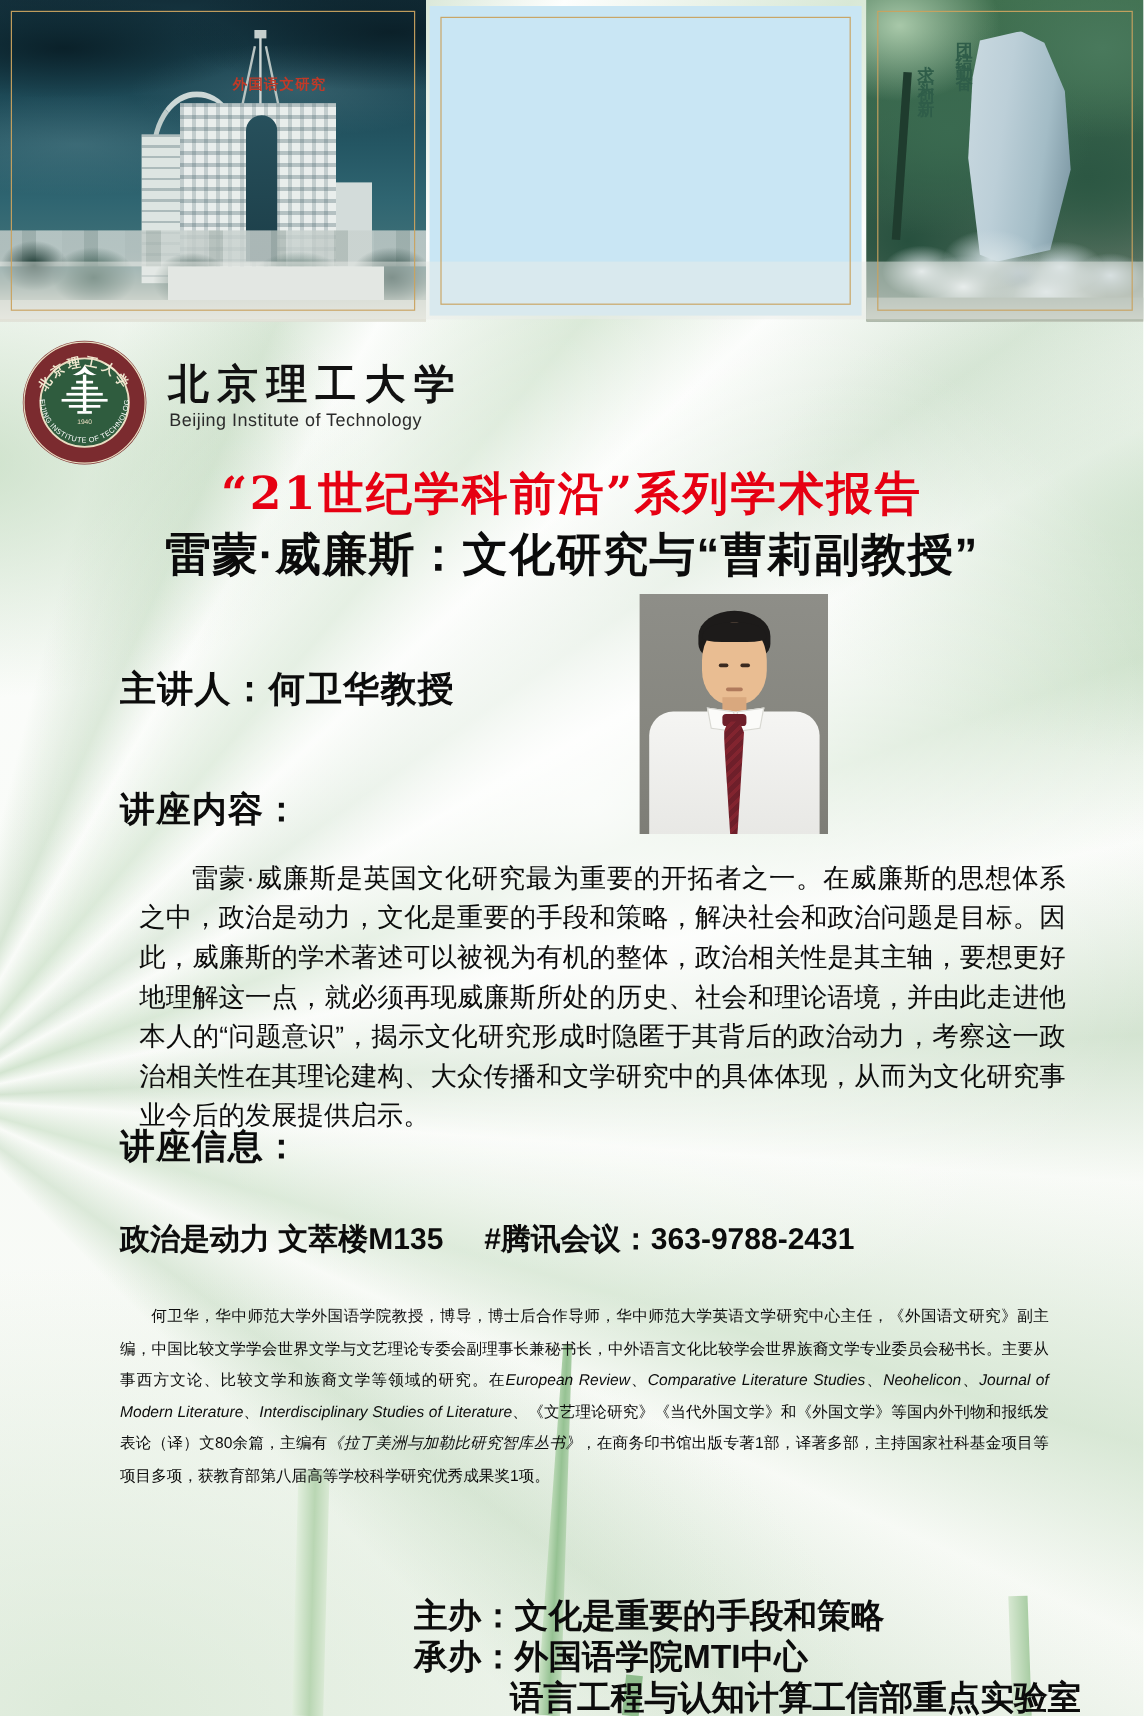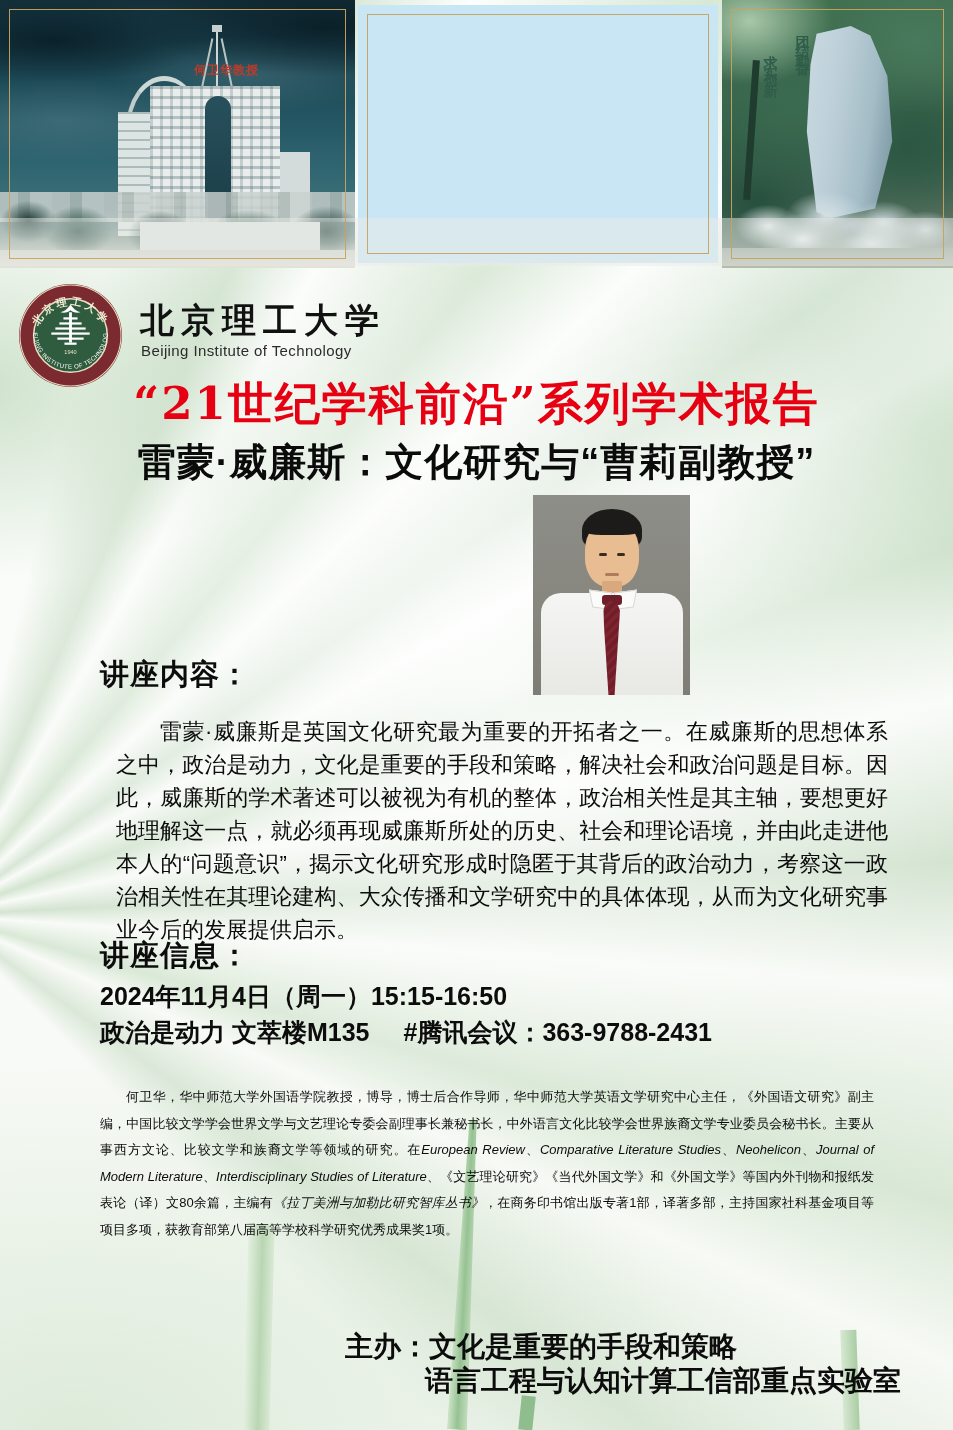--- a/index.html
+++ b/index.html
@@ -105,22 +105,22 @@
       radial-gradient(70px 40px at 65% 90%, #d8e4e7, transparent 72%);}
   .rp-ground{position:absolute;left:0;bottom:0;right:0;height:20px;background:linear-gradient(180deg,#93a396,#b5bdae);}
 
   
   .logo{position:absolute;left:18px;top:283px;width:105px;height:105px;z-index:4;}
   .uni-zh{position:absolute;left:140px;top:298px;z-index:4;color:#111;
     font-family:"DejaVu Serif",serif;font-weight:bold;font-size:34px;letter-spacing:7px;white-space:nowrap;}
   .uni-en{position:absolute;left:141px;top:342px;z-index:4;color:#2b2b2b;font-size:15px;letter-spacing:.4px;white-space:nowrap;}
 
   
-  .series{position:absolute;left:0;right:0;top:370px;z-index:4;text-align:center;margin:4px;
-    font-family:"DejaVu Serif",serif;font-weight:900;font-size:45px;color:#e60012;letter-spacing:2px;white-space:nowrap;}
+  .series{position:absolute;left:0;right:0;top:370px;z-index:4;text-align:center;margin:16px;
+    font-family:"DejaVu Serif",serif;font-weight:900;font-size:38px;color:#e60012;letter-spacing:2px;white-space:nowrap;}
   .lecture{position:absolute;left:0;right:0;top:437px;z-index:4;text-align:center;margin:0;
     font-weight:900;font-size:38px;color:#0b0b0b;letter-spacing:1px;white-space:nowrap;}
 
   
   .photo{position:absolute;left:533px;top:495px;width:157px;height:200px;z-index:4;overflow:hidden;
     background:linear-gradient(180deg,#8e8e88,#86867f 60%,#7d7d76);}
   .ph-hair{position:absolute;left:50%;top:14px;transform:translateX(-50%);width:60px;height:42px;
     background:#1d1b1a;border-radius:50% 50% 34% 34%;}
   .ph-head{position:absolute;left:50%;top:24px;transform:translateX(-50%);width:54px;height:68px;
     background:#e9bd92;border-radius:46% 46% 42% 42%;}
@@ -169,21 +169,21 @@
     <div class="panel panel-left">
       <div class="ant-pole"></div>
       <div class="ant-l"></div>
       <div class="ant-r"></div>
       <div class="ant-top"></div>
       <div class="bl-arc"></div>
       <div class="bl-annex"></div>
       <div class="bl-tower"></div>
       <div class="bl-shaft"></div>
       <div class="bl-annex2"></div>
-      <div class="bl-sign">何卫华教授</div>
+      <div class="bl-sign">外国语文研究</div>
       <div class="bl-city"></div>
       <div class="bl-trees"></div>
       <div class="bl-podium"></div>
       <div class="bl-base"></div>
       <div class="gold-frame"></div>
     </div>
 
     <div class="panel panel-mid">
       <div class="gold-frame"></div>
     </div>
@@ -240,29 +240,32 @@
     <div class="ph-eye r"></div>
     <div class="ph-mouth"></div>
     <div class="ph-neck"></div>
     <div class="ph-body"></div>
     <div class="ph-collar-l"></div>
     <div class="ph-collar-r"></div>
     <div class="ph-knot"></div>
     <div class="ph-tie"></div>
   </div>
 
+  <div class="abs-text person-line line-speaker">
+    <span>主讲人：</span><span>何卫华教授</span>
+  </div>
 
   <div class="abs-text sec-heading h-content">讲座内容：</div>
   <p class="abs-text content-para" style="margin:16px">雷蒙·威廉斯是英国文化研究最为重要的开拓者之一。在威廉斯的思想体系之中，政治是动力，文化是重要的手段和策略，解决社会和政治问题是目标。因此，威廉斯的学术著述可以被视为有机的整体，政治相关性是其主轴，要想更好地理解这一点，就必须再现威廉斯所处的历史、社会和理论语境，并由此走进他本人的“问题意识”，揭示文化研究形成时隐匿于其背后的政治动力，考察这一政治相关性在其理论建构、大众传播和文学研究中的具体体现，从而为文化研究事业今后的发展提供启示。</p>
 
   <div class="abs-text sec-heading h-info">讲座信息：</div>
-  <div class="abs-text info-line i-date">2024年11月4日（周一）15:15-16:50</div>
   <div class="abs-text info-line i-venue">
     <span>政治是动力 文萃楼M135</span><span class="meeting">#腾讯会议：363-9788-2431</span>
   </div>
 
   <p class="abs-text bio-para" style="margin:0"><span>何卫华，华中师范大学外国语学院教授，博导，博士后合作导师，华中师范大学英语文学研究中心主任，《外国语文研究》副主编，中国比较文学学会世界文学与文艺理论专委会副理事长兼秘书长，中外语言文化比较学会世界族裔文学专业委员会秘书长。主要从事西方文论、比较文学和族裔文学等领域的研究。在</span><span class="it">European Review</span><span>、</span><span class="it">Comparative Literature Studies</span><span>、</span><span class="it">Neohelicon</span><span>、</span><span class="it">Journal of Modern Literature</span><span>、</span><span class="it">Interdisciplinary Studies of Literature</span><span>、《文艺理论研究》《当代外国文学》和《外国文学》等国内外刊物和报纸发表论（译）文80余篇，主编有</span><span class="it">《拉丁美洲与加勒比研究智库丛书》</span><span>，在商务印书馆出版专著1部，译著多部，主持国家社科基金项目等项目多项，获教育部第八届高等学校科学研究优秀成果奖1项。</span></p>
 
   <div class="abs-text organizers">
     <div><span>主办：</span><span>文化是重要的手段和策略</span></div>
+    <div><span>承办：</span><span>外国语学院MTI中心</span></div>
     <div class="org-line3">语言工程与认知计算工信部重点实验室</div>
   </div>
 </div>
 
 </body></html>

